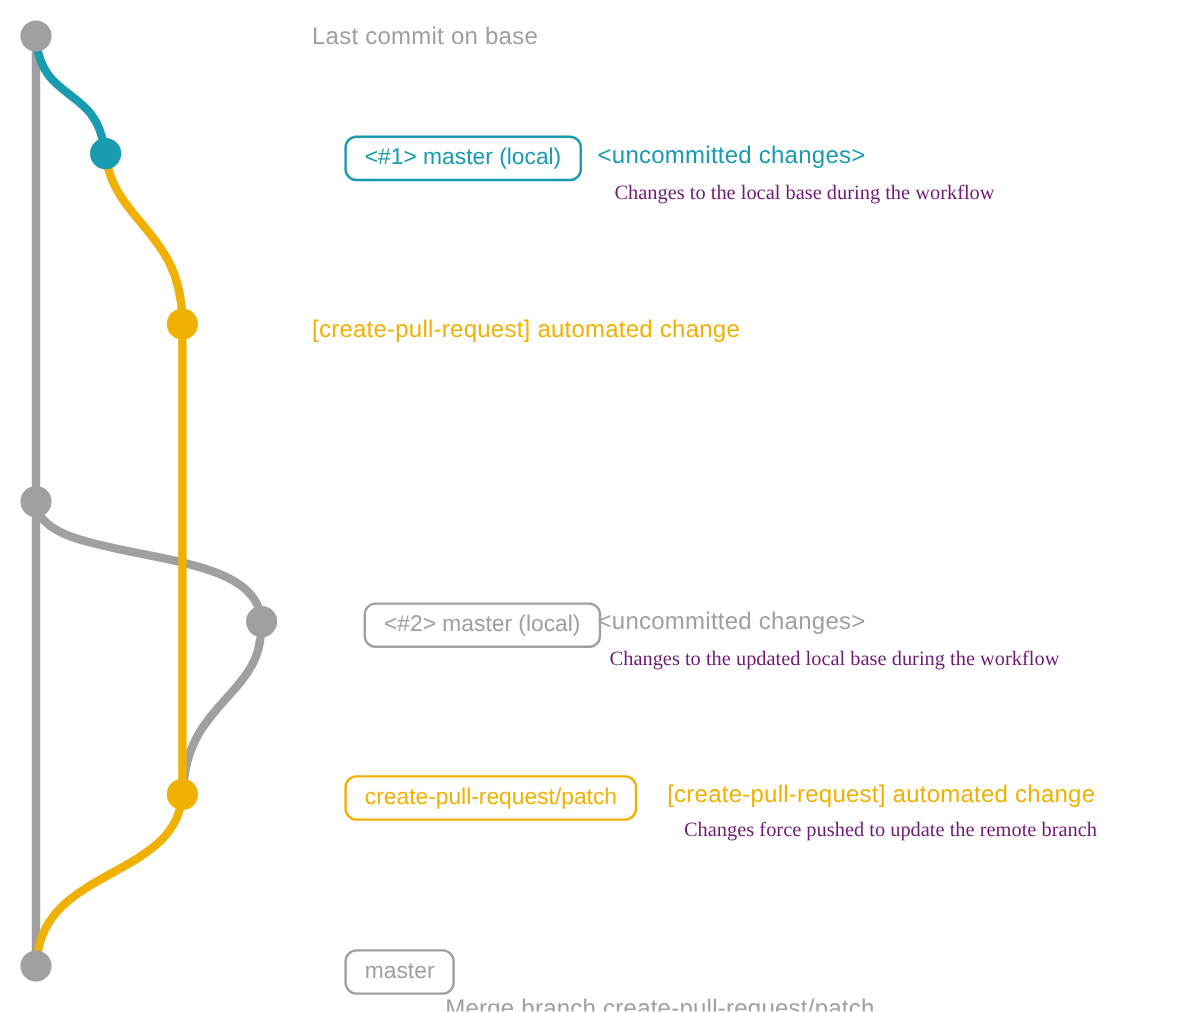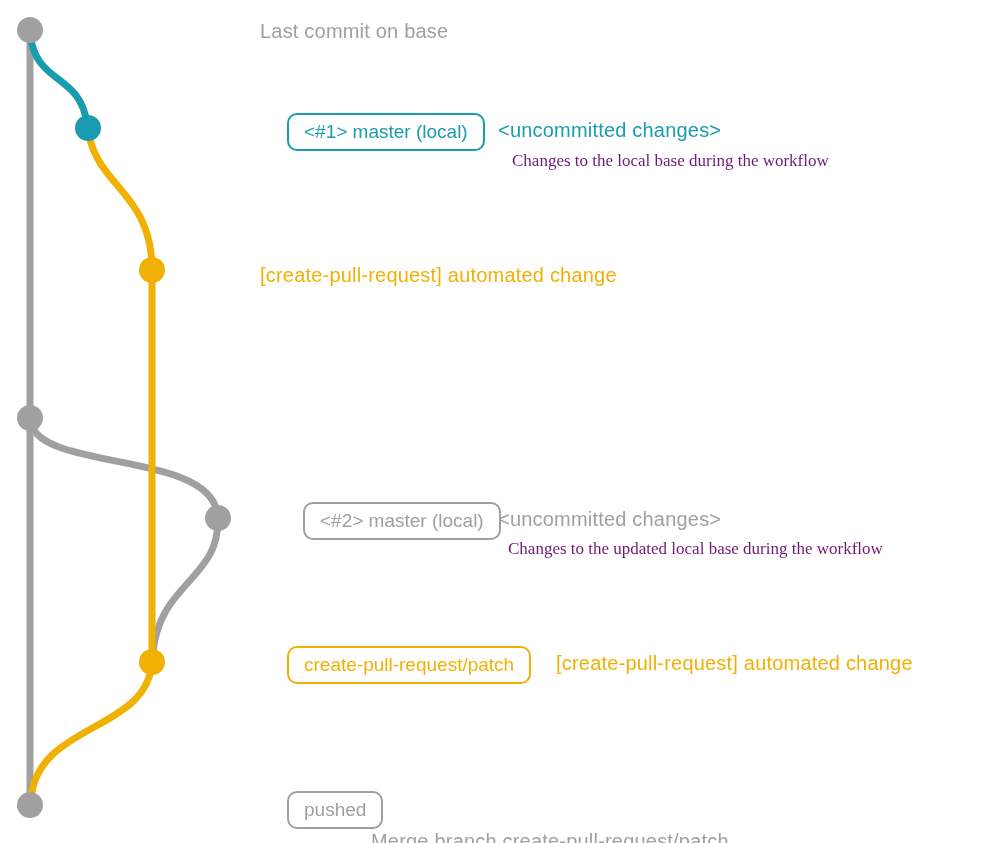--- a/index.html
+++ b/index.html
@@ -99,19 +99,20 @@
   <div class="ann" style="left:276px; top:521px;">
     <span class="badge c-gray">&lt;#2&gt; master (local)</span>
   </div>
   <div class="ann label-lg c-gray" style="left:498px; top:519px;">&lt;uncommitted changes&gt;</div>
   <div class="ann desc" style="left:508px; top:549px;">Changes to the updated local base during the workflow</div>
 
   <div class="ann" style="left:260px; top:665px;text-align:center;">
     <span class="badge c-yellow">create-pull-request/patch</span>
   </div>
   <div class="ann label-lg c-yellow" style="left:556px; top:663px;">[create-pull-request] automated change</div>
+  <div class="ann desc" style="left:570px; top:692px;">Changes force pushed to update the remote branch</div>
 
   <div class="ann" style="left:260px; top:810px;">
-    <span class="badge c-gray">pushed</span>
+    <span class="badge c-gray">master</span>
   </div>
   <div class="ann label-lg c-gray" style="left:371px; top:809px;margin-top:32px;">Merge branch create-pull-request/patch</div>
 
 </div>
 
 </body></html>

